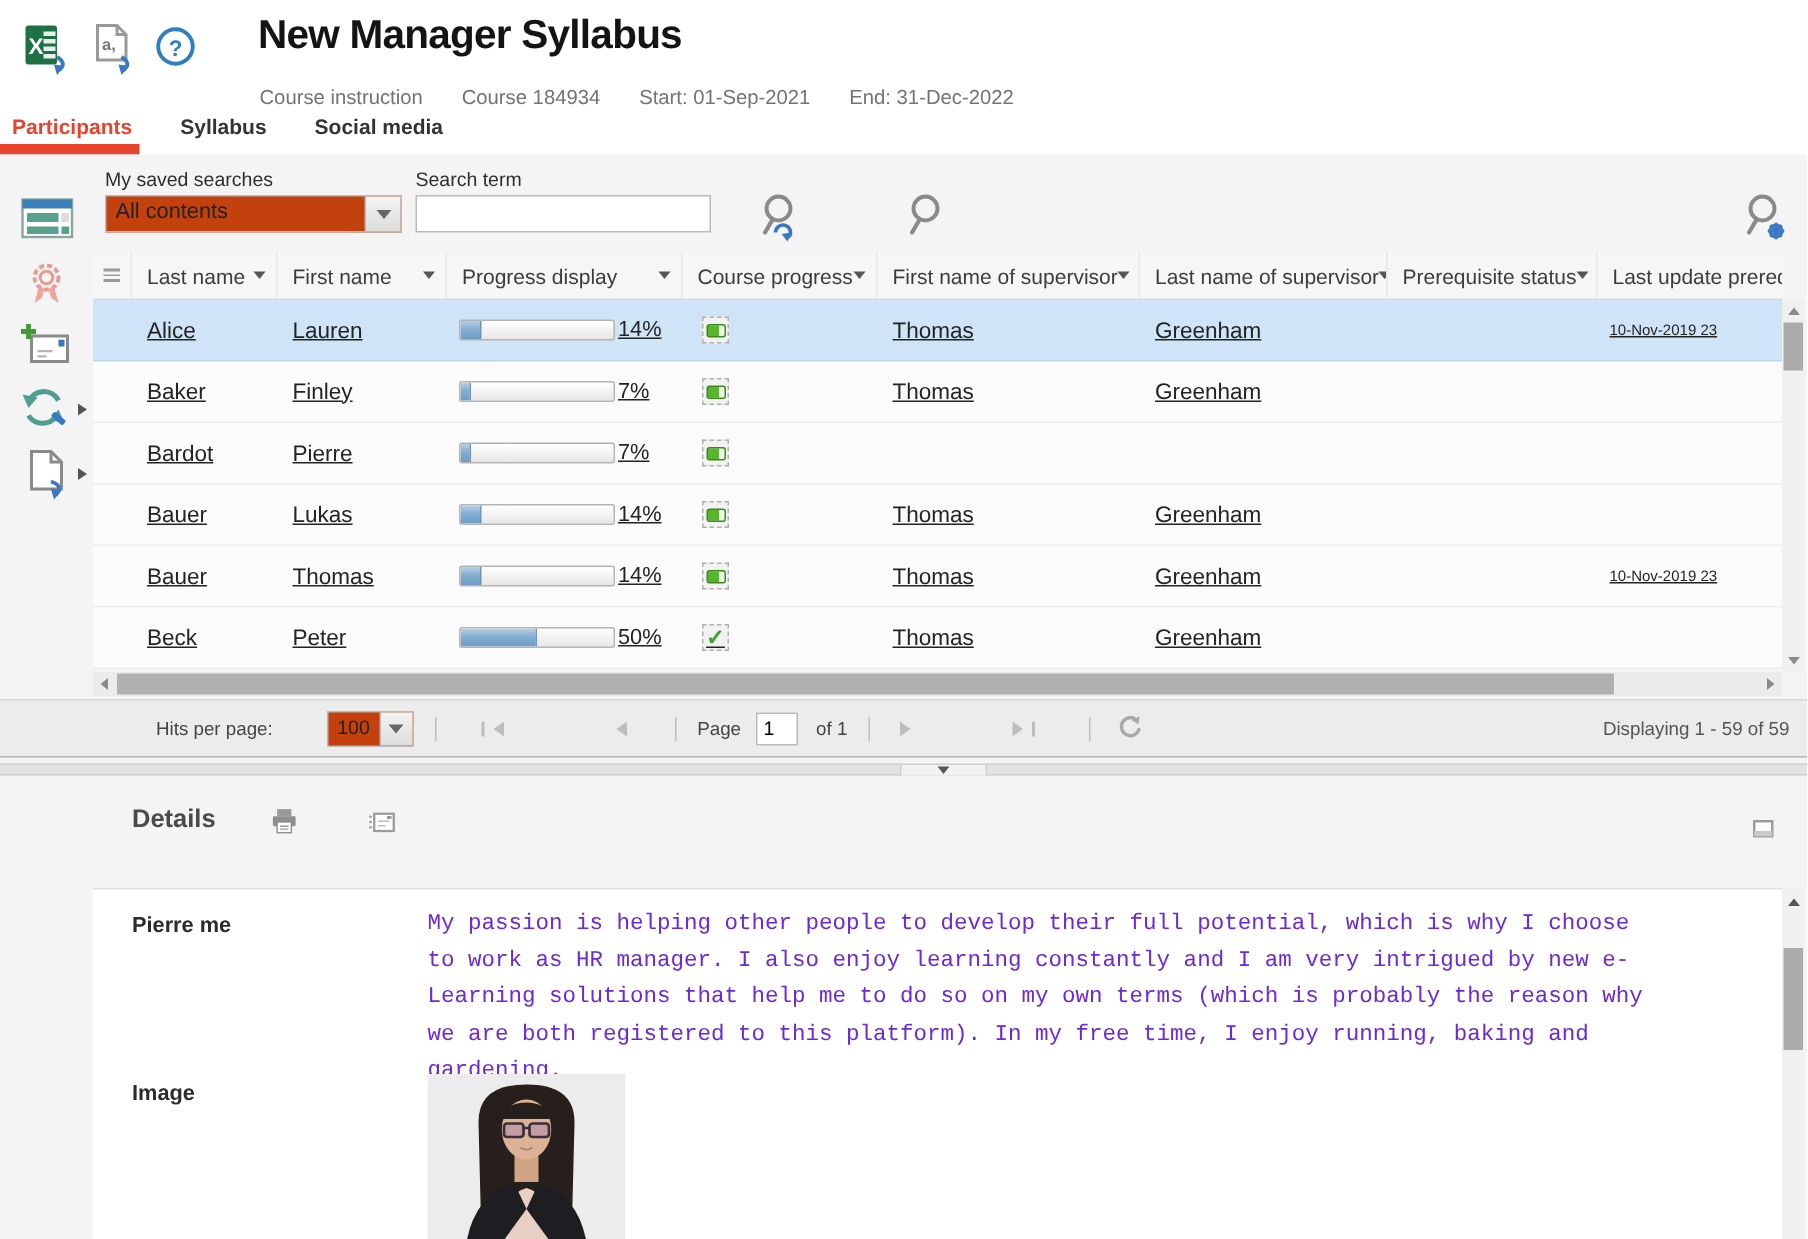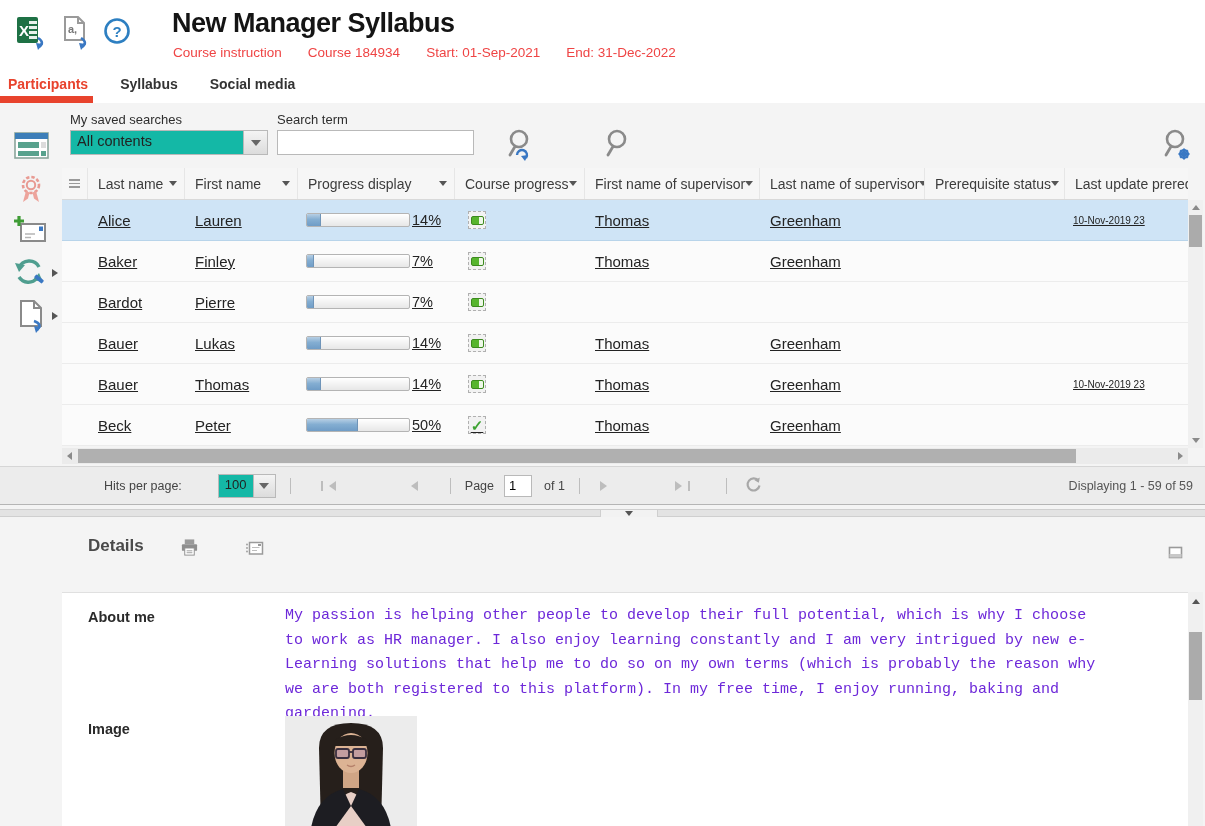--- a/index.html
+++ b/index.html
@@ -5,35 +5,35 @@
   * { box-sizing: border-box; margin: 0; padding: 0; }
   html,body { background:#fff; }
   #app {
     position: relative; width: 1205px; height: 826px; overflow: hidden;
     font-family: "Liberation Sans", sans-serif; color:#222; background:#fff;
   }
   .abs { position:absolute; }
 
   
   .page-title { font-size:27px; font-weight:bold; color:#141414; letter-spacing:-0.5px; }
-  .subtitle { display:flex; gap:26px; font-size:13.5px; color:#ef4444; }
+  .subtitle { display:flex; gap:26px; font-size:13.5px; color:#737373;margin-top:12px; }
   .iconbtn { background:none; border:none; cursor:pointer; padding:0; display:inline-block; }
 
   
   .tabs { display:flex; gap:32px; }
   .tab { font-size:14px; font-weight:bold; color:#333; cursor:pointer; }
   .tab.active { color:#e8432d; }
   .tab-underline { background:#e8432d; height:7px; }
 
   
   .main-bg { left:0; top:103px; width:1205px; height:723px; background:#f4f4f4; }
 
   
   .field-label { font-size:13px; color:#2e2e2e; }
-  .fake-select { display:flex; height:25px; border:1px solid #b9b9b9; background:#14b8a6; }
+  .fake-select { display:flex; height:25px; border:1px solid #b9b9b9; background:#c2410c; }
   .fake-select .sel-text { flex:1; font-size:14.5px; padding:2px 6px; color:#222; }
   .sel-btn { width:24px; background:linear-gradient(#f4f4f4,#dcdcdc); border-left:1px solid #b9b9b9;
              display:flex; align-items:center; justify-content:center; cursor:pointer; }
   .tri-down { width:0; height:0; border:5px solid transparent; border-top:6px solid #666; margin-top:5px; }
   .text-input { height:25px; border:1px solid #b9b9b9; background:#fff; font-size:14.5px; padding:0 6px;
                 font-family:"Liberation Sans",sans-serif; }
 
   .mag-wrap { position:relative; width:30px; height:34px; display:inline-block; }
 
   
@@ -492,21 +492,21 @@
     </svg>
   </button>
   <button class="iconbtn abs" style="left:1168px;top:546px;">
     <svg width="15" height="13" viewBox="0 0 15 13">
       <rect x="1.5" y="1.5" width="12" height="10" fill="#fff" stroke="#9a9a9a" stroke-width="1.6"></rect>
       <rect x="1.5" y="8" width="12" height="3.5" fill="#c9c9c9"></rect>
     </svg>
   </button>
 
   <div class="abs details-panel">
-    <div class="abs about-label" style="left:26px;top:16px;">About me</div>
+    <div class="abs about-label" style="left:26px;top:16px;">Pierre me</div>
     <div class="abs about-text" style="left:223px;top:11px;">My passion is helping other people to develop their full potential, which is why I choose to work as HR manager. I also enjoy learning constantly and I am very intrigued by new e-Learning solutions that help me to do so on my own terms (which is probably the reason why we are both registered to this platform). In my free time, I enjoy running, baking and gardening.</div>
     <div class="abs about-label" style="left:26px;top:128px;">Image</div>
     <div class="abs" style="left:223px;top:123px;">
       <svg width="132" height="112" viewBox="0 0 132 112">
         <rect width="132" height="112" fill="#ececec"></rect>
         <path d="M36 112 L34 32 Q34 7 66 7 Q98 7 98 32 L96 112 Z" fill="#261f1b"></path>
         <path d="M58 50 h16 v22 h-16 Z" fill="#d0a585"></path>
         <ellipse cx="66" cy="37" rx="16.5" ry="20" fill="#dcb394"></ellipse>
         <path d="M50 24 Q66 14 82 24 L82 30 L50 30 Z" fill="#261f1b"></path>
         <g stroke="#3a2f3f" stroke-width="1.8" fill="rgba(110,80,200,0.22)">

